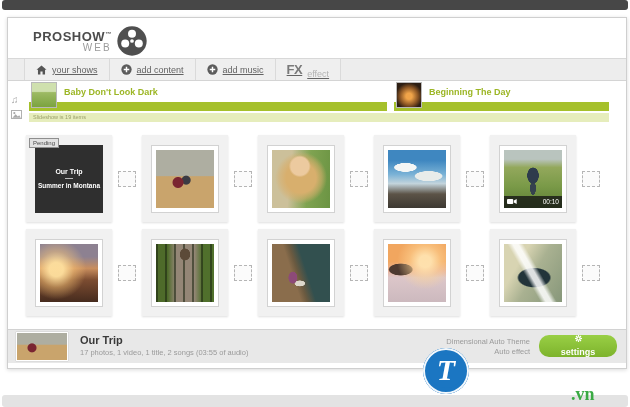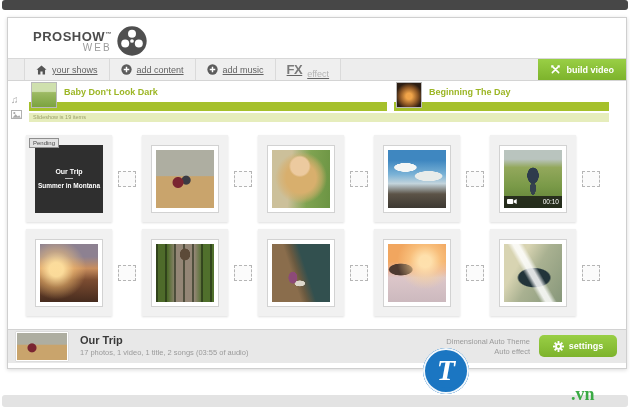--- a/index.html
+++ b/index.html
@@ -117,23 +117,23 @@
   .footer{position:absolute;left:0;right:0;top:311px;height:33px;background:#e8e8e8;
           border-top:1px solid #d2d2d2;}
   .f-thumb{position:absolute;left:8px;top:2px;width:52px;height:29px;border:1px solid #fff;
            box-shadow:0 0 1px rgba(0,0,0,.3);box-sizing:border-box;
            background:radial-gradient(circle at 30% 55%, #7a2531 0 4px, rgba(122,37,49,0) 5px),
                       linear-gradient(#aeaea1 0 42%, #c9a46c 44% 100%);}
   .f-title{position:absolute;left:72px;top:4px;font-size:11px;font-weight:bold;color:#3a3a3a;}
   .f-meta{position:absolute;left:72px;top:18px;font-size:7.5px;color:#9a9a9a;}
   .f-theme{position:absolute;right:96px;top:7px;width:140px;text-align:right;font-size:7.5px;
            color:#9a9a9a;line-height:1.3;}
-  .settings-btn{position:absolute;right:9px;top:5px;width:78px;height:22px;border-radius:5px;
+  .settings-btn{position:absolute;right:9px;top:5px;width:78px;height:22px;border-radius:10px;
                 background:linear-gradient(#99cf45,#7db32c);color:#fff;font-size:9px;font-weight:bold;
-                display:flex;align-items:center;justify-content:center;gap:5px;cursor:pointer;}
+                display:flex;align-items:center;justify-content:center;gap:5px;cursor:pointer;flex-direction:column;}
 
   
   .watermark{position:absolute;left:423px;top:348px;width:200px;height:56px;z-index:5;}
   .wm-circle{position:absolute;left:0;top:0;width:46px;height:46px;border-radius:50%;
              background:#1b76c2;box-shadow:inset 0 0 0 2px rgba(255,255,255,.95), inset 0 0 0 6px #1b76c2;
              display:flex;align-items:center;justify-content:center;}
   .wm-t{color:#fff;font-family:"Liberation Serif",serif;font-style:italic;font-weight:bold;
         font-size:30px;line-height:1;margin-top:-3px;}
   .wm-rest{position:absolute;left:38px;top:2px;color:#1467b4;font-family:"Liberation Serif",serif;
            font-weight:bold;font-size:31px;letter-spacing:-1px;}
@@ -182,27 +182,20 @@
       <div class="tb-btn">
         <svg width="11" height="11" viewBox="0 0 12 12">
             <circle cx="6" cy="6" r="5.6" fill="#5c5c5c"></circle>
             <path d="M6 3 V9 M3 6 H9" stroke="#fff" stroke-width="1.6"></path>
           </svg>
         <span>add music</span>
       </div>
       <div class="tb-btn">
         <span class="fx-big">FX</span>
         <span class="fx-small">effect</span>
-      </div>
-      <div class="build-btn">
-        <svg width="11" height="11" viewBox="0 0 14 14">
-          <path d="M3 3 L11 11 M11 3 L3 11" stroke="#fff" stroke-width="2" stroke-linecap="round"></path>
-          <path d="M1.5 1.5 L5 1.8 L1.8 5 Z M12.5 1.5 L9 1.8 L12.2 5 Z" fill="#fff"></path>
-        </svg>
-        <span>build video</span>
       </div>
     </div>
 
     <div class="track-bar bar1"></div>
     <div class="track-bar bar2"></div>
     <div class="subbar"><span>Slideshow is 19 items</span></div>
     <div class="track-thumb thumb1 art-field"></div>
     <div class="track-thumb thumb2 art-lantern"></div>
     <div class="track-label lbl1">Baby Don't Look Dark</div>
     <div class="track-label lbl2">Beginning The Day</div>

